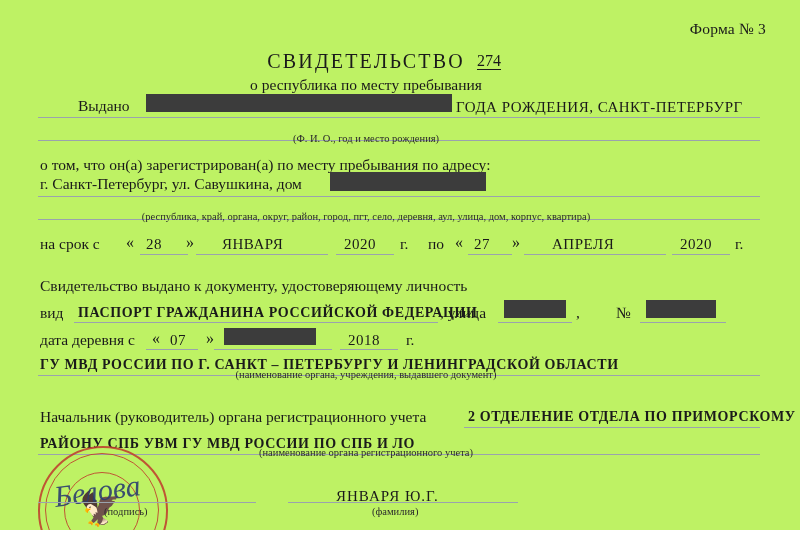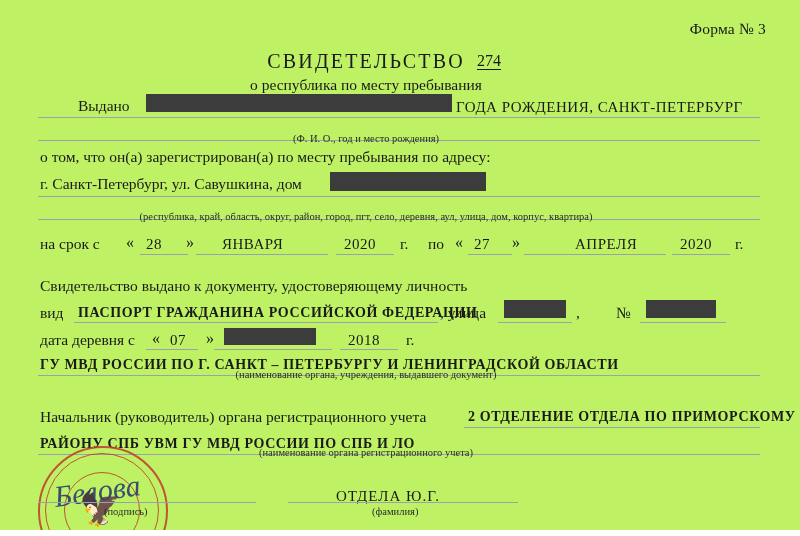--- a/index.html
+++ b/index.html
@@ -174,40 +174,40 @@
   <div class="title-sub"><span>о республика по месту пребывания</span></div>
 
   <div class="row" style="left:78px; top:97px;">Выдано</div>
   <div class="redaction" style="left:146px; top:94px; width:306px; height:18px;"></div>
   <div class="row strong-val" style="left:456px; top:99px;">ГОДА РОЖДЕНИЯ, САНКТ-ПЕТЕРБУРГ</div>
   <div class="rule" style="left:38px; top:117px; width:722px;"></div>
 
   <div class="rule" style="left:38px; top:140px; width:722px;"></div>
   <div class="caption" style="top:133px;"><span>(Ф. И. О., год и место рождения)</span></div>
 
-  <div class="row" style="left:40px; top:148px;">о том, что он(а) зарегистрирован(а) по месту пребывания по адресу:</div>
+  <div class="row" style="left:40px; top:156px;">о том, что он(а) зарегистрирован(а) по месту пребывания по адресу:</div>
 
   <div class="row" style="left:40px; top:175px;">г. Санкт-Петербург, ул. Савушкина, дом</div>
   <div class="redaction" style="left:330px; top:172px; width:156px; height:19px;"></div>
   <div class="rule" style="left:38px; top:196px; width:722px;"></div>
   <div class="rule" style="left:38px; top:219px; width:722px;"></div>
-  <div class="caption" style="top:211px;"><span>(республика, край, область, округ, район, город, пгт, село, деревня, аул, улица, дом, корпус, квартира)</span></div>
+  <div class="caption" style="top:211px;"><span>(республика, край, органа, округ, район, город, пгт, село, деревня, аул, улица, дом, корпус, квартира)</span></div>
 
   <div class="row" style="left:40px; top:235px;">на срок с</div>
   <div class="row quote" style="left:126px; top:234px;">«</div>
   <div class="row strong-val" style="left:146px; top:236px;">28</div>
   <div class="row quote" style="left:186px; top:234px;">»</div>
   <div class="row strong-val" style="left:222px; top:236px;">ЯНВАРЯ</div>
   <div class="row strong-val" style="left:344px; top:236px;">2020</div>
   <div class="row" style="left:400px; top:235px;">г.</div>
   <div class="row" style="left:428px; top:235px;">по</div>
   <div class="row quote" style="left:455px; top:234px;">«</div>
   <div class="row strong-val" style="left:474px; top:236px;">27</div>
   <div class="row quote" style="left:512px; top:234px;">»</div>
-  <div class="row strong-val" style="left:552px; top:236px;margin-left:23px;">АПРЕЛЯ</div>
+  <div class="row strong-val" style="left:552px; top:236px;">АПРЕЛЯ</div>
   <div class="row strong-val" style="left:680px; top:236px;">2020</div>
   <div class="row" style="left:735px; top:235px;">г.</div>
   <div class="rule" style="left:140px; top:254px; width:48px;"></div>
   <div class="rule" style="left:196px; top:254px; width:132px;"></div>
   <div class="rule" style="left:336px; top:254px; width:58px;"></div>
   <div class="rule" style="left:468px; top:254px; width:44px;"></div>
   <div class="rule" style="left:524px; top:254px; width:142px;"></div>
   <div class="rule" style="left:672px; top:254px; width:58px;"></div>
 
   <div class="row" style="left:40px; top:277px;">Свидетельство выдано к документу, удостоверяющему личность</div>
@@ -250,18 +250,18 @@
     <div class="ring-mid"></div>
     <div class="ring-inner"></div>
     <div class="stamp-emblem">🦅</div>
 
   </div>
 
   <div class="signature">Белова</div>
   <div class="rule" style="left:38px; top:502px; width:218px;"></div>
   <div class="sig-caption">(подпись)</div>
 
-  <div class="name-line" style="left:336px; top:488px;">ОТДЕЛА Ю.Г.</div>
+  <div class="name-line" style="left:336px; top:488px;">ЯНВАРЯ Ю.Г.</div>
   <div class="rule" style="left:288px; top:502px; width:230px;"></div>
   <div class="sig-caption" style="left:372px; top:506px;">(фамилия)</div>
 
   <div class="page-edge-bottom"></div>
 </div>
 
 </body></html>

